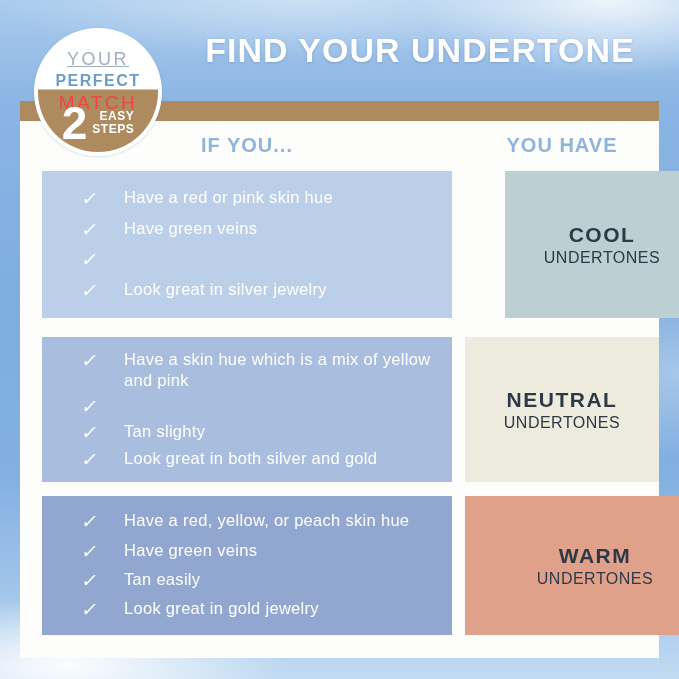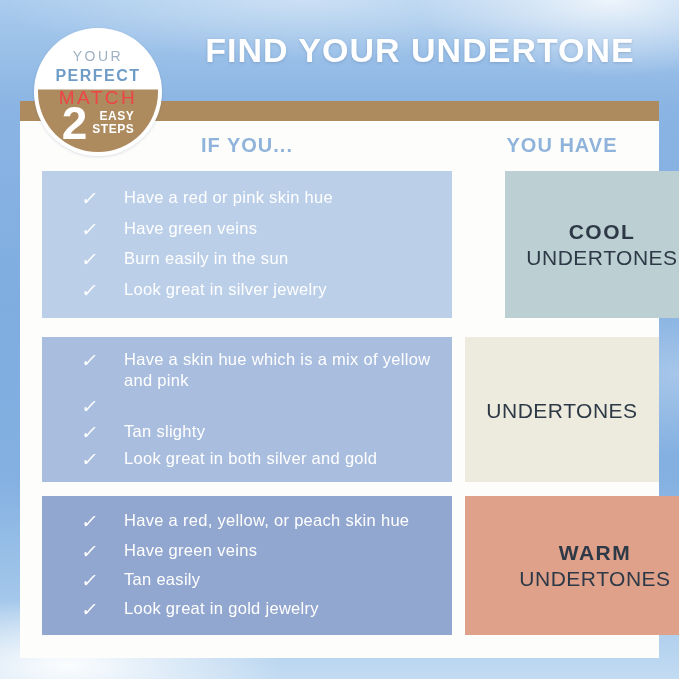--- a/index.html
+++ b/index.html
@@ -35,21 +35,21 @@
     box-shadow:0 1px 3px rgba(70,100,140,.18);
   }
   .badge-fill{
     position:absolute;left:4px;top:4px;width:120px;height:120px;border-radius:50%;
     background:#ad8b5f;
     clip-path:inset(48% 0 0 0);
   }
   .badge-top{
     position:absolute;left:0;top:20px;width:128px;text-align:center;line-height:1.25;
   }
-  .badge-your{font-size:14px;letter-spacing:2.5px;color:#9fb0c2;}
+  .badge-your{font-size:18px;letter-spacing:2.5px;color:#9fb0c2;text-decoration:underline;}
   .badge-perfect{font-size:16px;font-weight:bold;letter-spacing:1.5px;color:#6e9cc7;}
   .badge-match{font-size:19px;letter-spacing:2.5px;color:#ef4444;}
   .badge-bottom{
     position:absolute;left:0;top:72px;width:128px;display:flex;
     justify-content:center;align-items:center;color:#ffffff;z-index:2;
   }
   .badge-num{font-size:46px;font-weight:bold;line-height:1;margin-right:5px;}
   .badge-easysteps{text-align:right;font-weight:bold;font-size:12px;line-height:1.08;letter-spacing:.5px;}
 
   
@@ -87,21 +87,21 @@
   .result-box.rb3{top:395px;height:139px;background:#dfa189;padding-left:33px;}
 
   .li{display:flex;align-items:flex-start;padding-left:40px;padding-right:18px;}
   .check{
     width:42px;flex:0 0 42px;font-family:"DejaVu Sans", sans-serif;
     font-size:19px;font-weight:bold;line-height:1.2;transform:skewX(-10deg);
   }
   .li-text{font-size:16.5px;line-height:1.3;letter-spacing:.3px;max-width:330px;}
 
   .result-em{font-size:21px;font-weight:bold;letter-spacing:1.5px;}
-  .result-lb{font-size:21px;letter-spacing:.5px;margin-top:2px;}
+  .result-lb{font-size:16px;letter-spacing:.5px;margin-top:2px;}
 </style>
 </head>
 <body>
 
 <div class="canvas">
 
   <div class="card">
     <div class="tan-bar"></div>
 
     <div class="col-header left">IF YOU...</div>
@@ -111,21 +111,20 @@
       <div class="li">
         <span class="check">✓</span>
         <span class="li-text">Have a red or pink skin hue</span>
       </div>
       <div class="li">
         <span class="check">✓</span>
         <span class="li-text">Have green veins</span>
       </div>
       <div class="li">
         <span class="check">✓</span>
-        <span class="li-text">Burn easily in the sun</span>
       </div>
       <div class="li">
         <span class="check">✓</span>
         <span class="li-text">Look great in silver jewelry</span>
       </div>
     </div>
     <div class="result-box rb1">
       <div class="result-em">COOL</div>
       <div class="result-lb">UNDERTONES</div>
     </div>
@@ -141,20 +140,21 @@
       <div class="li">
         <span class="check">✓</span>
         <span class="li-text">Tan slighty</span>
       </div>
       <div class="li">
         <span class="check">✓</span>
         <span class="li-text">Look great in both silver and gold</span>
       </div>
     </div>
     <div class="result-box rb2">
+      <div class="result-em">NEUTRAL</div>
       <div class="result-lb">UNDERTONES</div>
     </div>
 
     <div class="list-box lb3">
       <div class="li">
         <span class="check">✓</span>
         <span class="li-text">Have a red, yellow, or peach skin hue</span>
       </div>
       <div class="li">
         <span class="check">✓</span>

